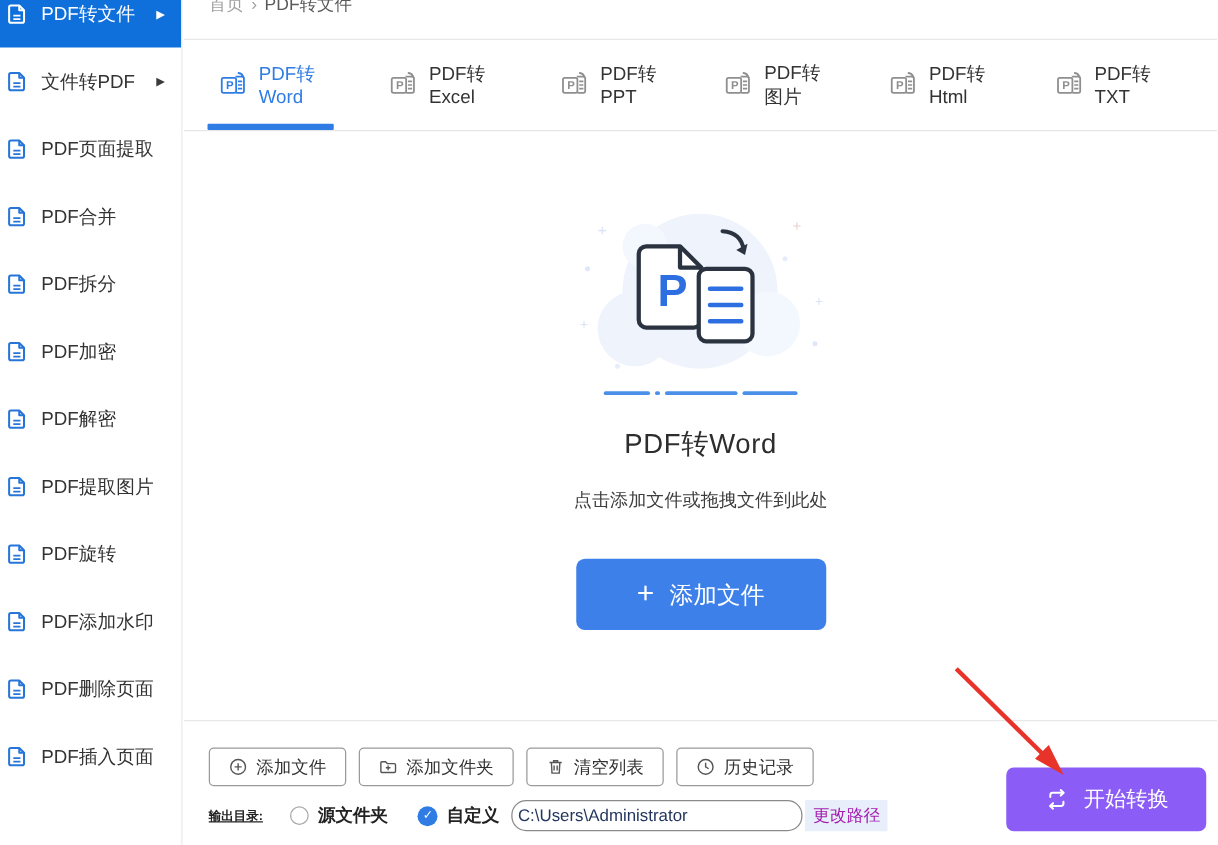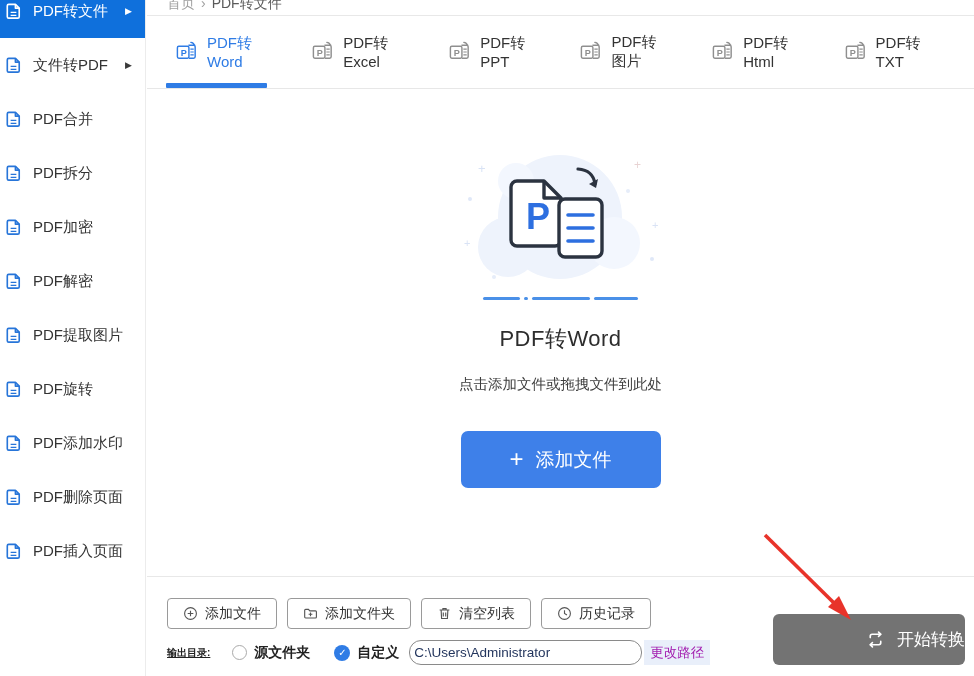--- a/index.html
+++ b/index.html
@@ -16,21 +16,21 @@
   .sb-item .sb-icon { width:21px; height:21px; flex:0 0 21px; color:#2775d9; display:flex; }
   .sb-item .sb-icon svg { width:21px; height:21px; }
   .sb-item .sb-arrow { position:absolute; right:13px; font-size:9px; color:#3a3a3a; }
   .sb-item.active { background:#0f70dc; color:#fff; }
   .sb-item.active .sb-icon { color:#fff; }
   .sb-item.active .sb-arrow { color:#fff; }
 
   
   .main { position:absolute; left:147px; top:0; right:0; bottom:0; background:#fff; }
 
-  .breadcrumb-row { position:relative; height:16px; border-bottom:1px solid #e8e8e8; overflow:hidden; }
+  .breadcrumb-row { position:relative; height:32px; border-bottom:1px solid #e8e8e8; overflow:hidden; }
   .breadcrumb { position:absolute; top:-5px; left:20px; font-size:14px; color:#a0a0a0;
     display:flex; gap:6px; white-space:nowrap; }
   .breadcrumb .crumb-current { color:#5a5a5a; }
 
   .tabbar { position:relative; height:73px; border-bottom:1px solid #e7e7e7;
     display:flex; align-items:center; padding-left:28px; }
   .tab { position:relative; height:100%; display:flex; align-items:center; gap:8px;
     margin-right:47px; font-size:15px; color:#333; cursor:pointer; }
   .tab .ticon { color:#8f8f8f; display:flex; }
   .tab .ticon svg { width:24px; height:24px; }
@@ -66,23 +66,23 @@
   .radio-opt { display:flex; align-items:center; gap:7px; cursor:pointer; }
   .radio-circle { width:15px; height:15px; border-radius:50%; border:1px solid #aaa; background:#fff; }
   .check-circle { width:16px; height:16px; border-radius:50%; background:#2f7ce5; color:#fff;
     font-size:10px; display:flex; align-items:center; justify-content:center; }
   .radio-label { font-size:14px; color:#222;font-weight:bold; }
   .path-input { width:233px; height:25px; border:1px solid #8a8a8a; border-radius:12px;
     font-size:13.5px; color:#24365e; padding:0 4px; font-family:"Liberation Sans",sans-serif; }
   .change-btn { width:66px; height:25px; background:#e9effa; color:#a21caf; font-size:13.5px;
     display:flex; align-items:center; justify-content:center; cursor:pointer; border:none; }
 
-  .start-btn { position:absolute; right:9px; bottom:11px; width:192px; height:51px;
-    border-radius:6px; background:#737373; color:#fff; display:flex; align-items:center;
-    justify-content:flex-end; gap:11px; font-size:17px; cursor:pointer; border:none; }
+  .start-btn { position:absolute; right:9px; bottom:11px; width:160px; height:51px;
+    border-radius:6px; background:#8b5cf6; color:#fff; display:flex; align-items:center;
+    justify-content:center; gap:11px; font-size:17px; cursor:pointer; border:none; }
   .start-btn svg { width:21px; height:21px; }
 
   .red-arrow { position:absolute; left:740px; top:518px; width:130px; height:112px;
     z-index:20; pointer-events:none; }
 </style>
 </head>
 <body>
 
 <div class="app">
 
@@ -102,20 +102,30 @@
         <div class="sb-item">
           <span class="sb-icon">
             <svg viewBox="0 0 22 22" fill="none" stroke="currentColor" stroke-width="1.7" stroke-linejoin="round">
               <path d="M6 3.5 h7 l4 4 v9 a1.5 1.5 0 0 1 -1.5 1.5 h-9.5 a1.5 1.5 0 0 1 -1.5 -1.5 v-11.5 a1.5 1.5 0 0 1 1.5 -1.5 z"></path>
               <path d="M13 3.5 v4 h4"></path>
               <path d="M8 12 h6 M8 15 h6" stroke-width="1.4"></path>
             </svg>
           </span>
           <span class="sb-label">文件转PDF</span>
           <span class="sb-arrow">▶</span>
+        </div>
+        <div class="sb-item">
+          <span class="sb-icon">
+            <svg viewBox="0 0 22 22" fill="none" stroke="currentColor" stroke-width="1.7" stroke-linejoin="round">
+              <path d="M6 3.5 h7 l4 4 v9 a1.5 1.5 0 0 1 -1.5 1.5 h-9.5 a1.5 1.5 0 0 1 -1.5 -1.5 v-11.5 a1.5 1.5 0 0 1 1.5 -1.5 z"></path>
+              <path d="M13 3.5 v4 h4"></path>
+              <path d="M8 12 h6 M8 15 h6" stroke-width="1.4"></path>
+            </svg>
+          </span>
+          <span class="sb-label">PDF页面提取</span>
         </div>
         <div class="sb-item">
           <span class="sb-icon">
             <svg viewBox="0 0 22 22" fill="none" stroke="currentColor" stroke-width="1.7" stroke-linejoin="round">
               <path d="M6 3.5 h7 l4 4 v9 a1.5 1.5 0 0 1 -1.5 1.5 h-9.5 a1.5 1.5 0 0 1 -1.5 -1.5 v-11.5 a1.5 1.5 0 0 1 1.5 -1.5 z"></path>
               <path d="M13 3.5 v4 h4"></path>
               <path d="M8 12 h6 M8 15 h6" stroke-width="1.4"></path>
             </svg>
           </span>
           <span class="sb-label">PDF合并</span>

